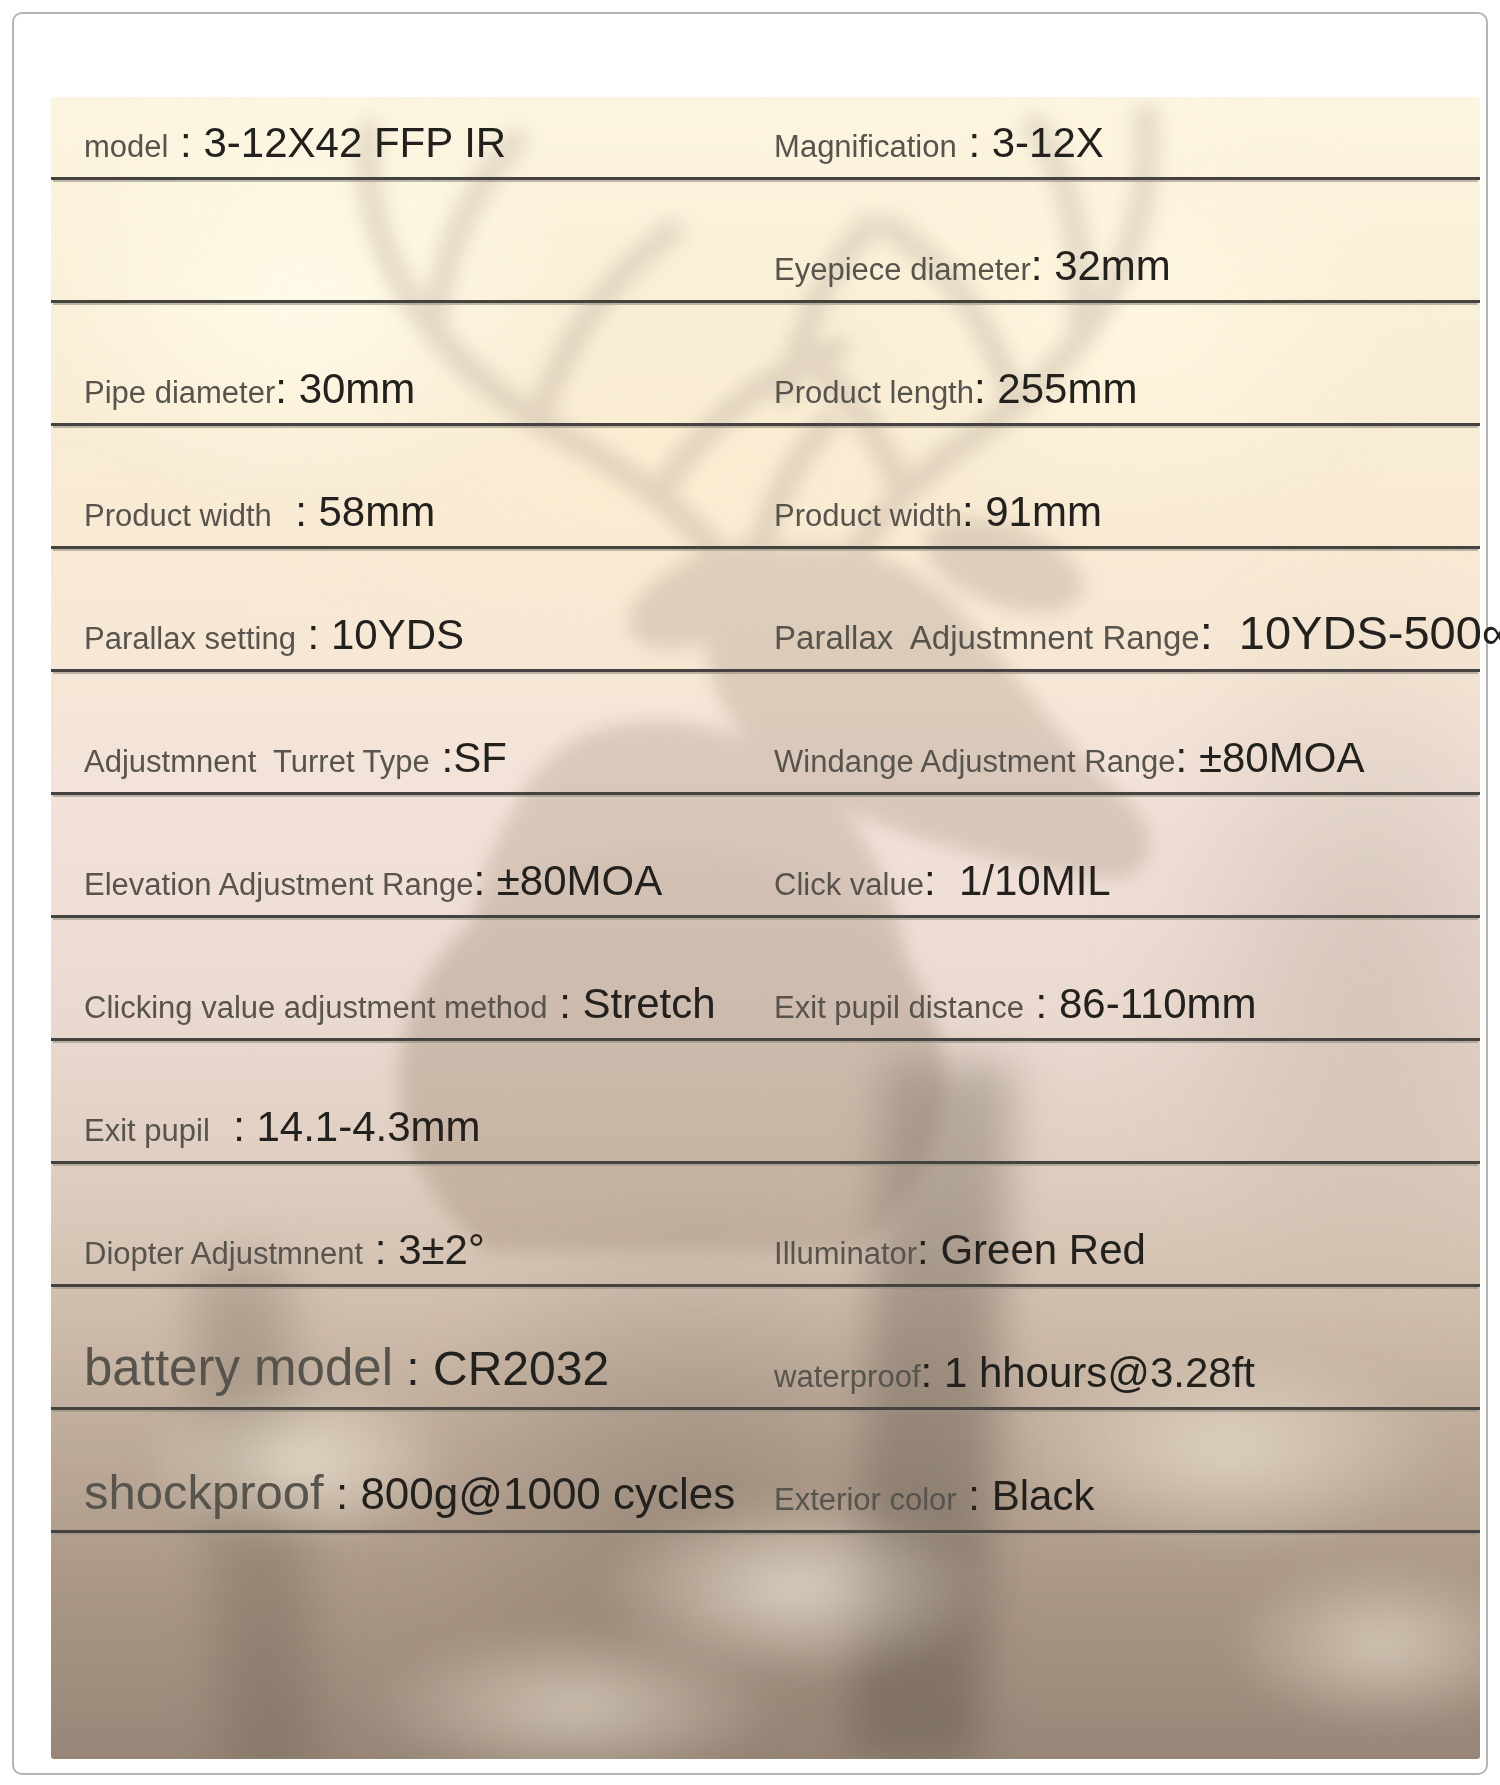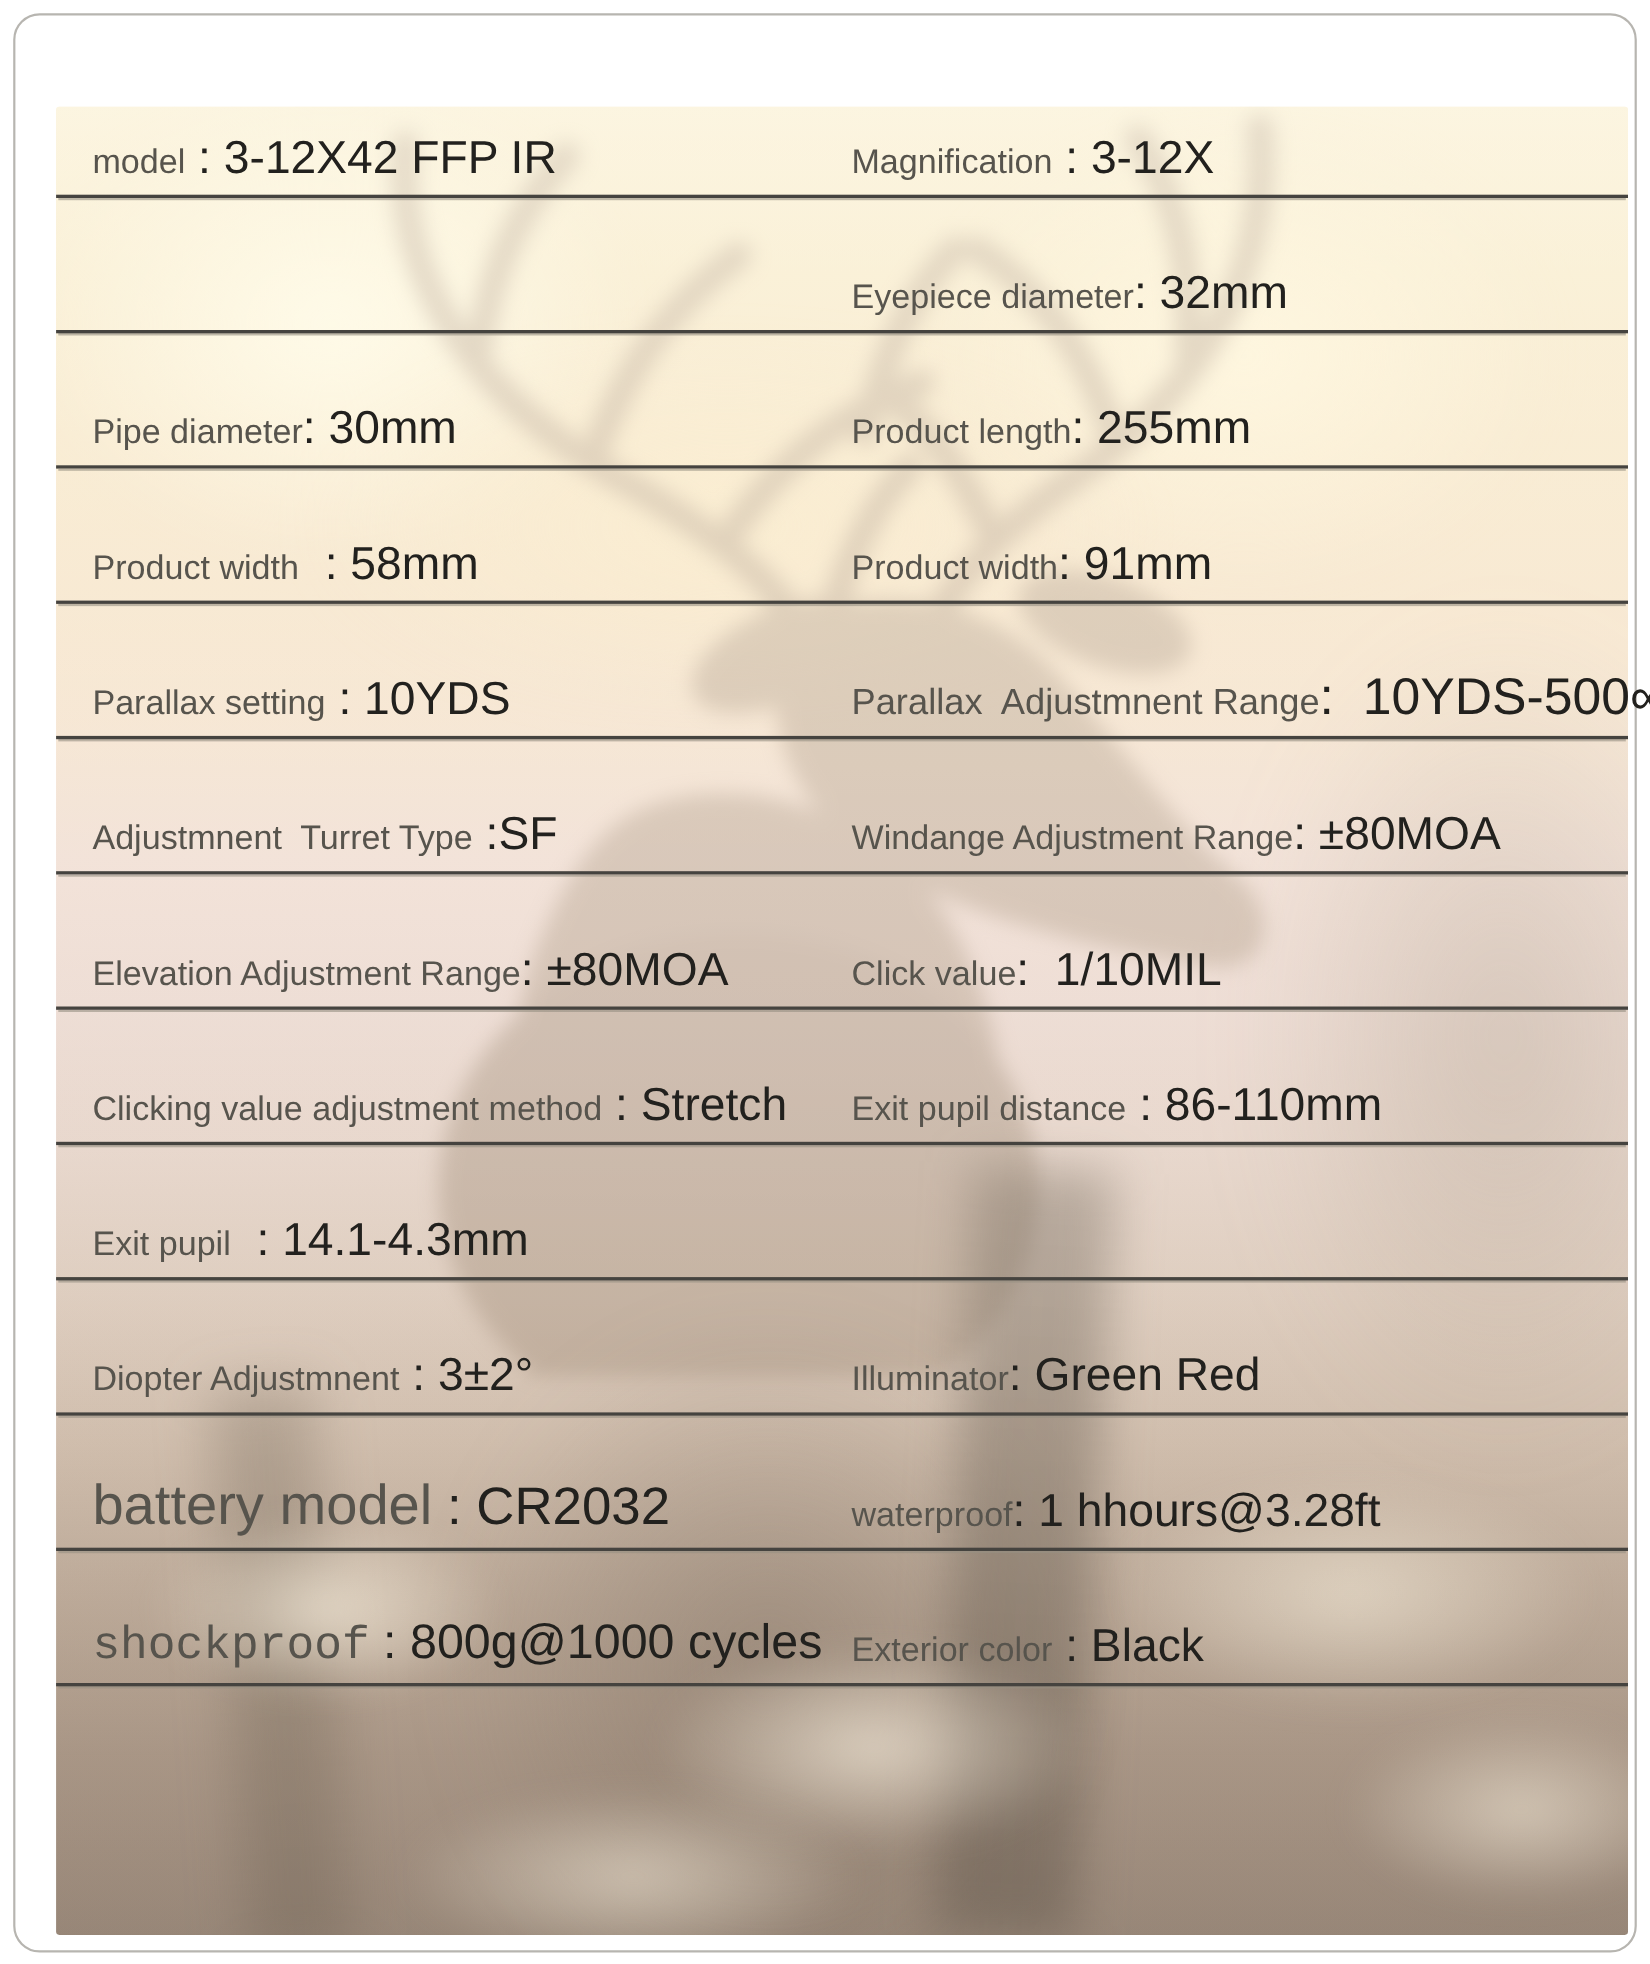--- a/index.html
+++ b/index.html
@@ -1,17 +1,17 @@
 <!DOCTYPE html>
 <html><head>
 <meta charset="utf-8">
 <style>
   html,body{margin:0;padding:0;background:#ffffff;font-family:"Liberation Sans","DejaVu Sans",sans-serif;}
   .page{position:relative;width:1500px;height:1785px;background:#ffffff;overflow:hidden;}
-  .card{position:absolute;left:12px;top:12px;width:1472px;height:1759px;border:2px solid #b7b5b0;border-radius:24px;background:#ffffff;}
+  .card{position:absolute;left:12px;top:12px;width:1472px;height:1759px;border:2px solid #b7b5b0;border-radius:10px;background:#ffffff;}
   
   .photo{position:absolute;left:37px;top:83px;right:6px;bottom:14px;overflow:hidden;border-radius:3px;
     background:linear-gradient(180deg,
       #f9efd2 0%, #f7e9c6 9%, #f6e4c3 18%, #f5e1c4 26%, #f3dfc8 33%,
       #eedad0 41%, #e9d5cd 49%, #e2cfc4 57%, #d8c5b6 65%, #c9b5a3 73%,
       #b5a18f 81%, #a08c7b 90%, #8f7d6e 100%);}
   .fx{position:absolute;pointer-events:none;}
   .glow-a{left:-2%;top:-1%;width:560px;height:430px;background:radial-gradient(closest-side,rgba(255,251,228,0.95),rgba(255,251,228,0));filter:blur(22px);}
   .glow-b{left:56%;top:1%;width:560px;height:420px;background:radial-gradient(closest-side,rgba(255,245,214,0.85),rgba(255,245,214,0));filter:blur(24px);}
   .glow-c{left:16%;top:13%;width:760px;height:330px;background:radial-gradient(closest-side,rgba(250,233,190,0.55),rgba(250,233,190,0));filter:blur(26px);}
@@ -31,21 +31,21 @@
   .row{position:relative;height:120px;border-bottom:3px solid #45433f;box-shadow:0 4px 0 -2px rgba(150,143,130,0.6);}
   .row.h80{height:80px;}
   .cell{position:absolute;bottom:12px;white-space:pre;line-height:1.05;}
   .cell.l{left:33px;}
   .cell.r{left:50.6%;}
   .lab{font-size:31px;color:#57544d;}
   .val{font-size:42px;color:#22211e;}
   .cell.small-lab .lab{font-size:26px;}
   .cell.big12 .lab{font-size:51px;}
   .cell.big12 .val{font-size:48px;}
-  .cell.big13 .lab{font-size:42px;font-family:Liberation Mono, monospace;}
+  .cell.big13 .lab{font-size:49px;}
   .cell.big13 .val{font-size:44px;}
   .cell.wide .lab{font-size:33px;text-align:right;}
   .cell.wide .val{font-size:47px;}
 </style>
 </head>
 <body>
 
 <div class="page">
   <div class="card">
 

